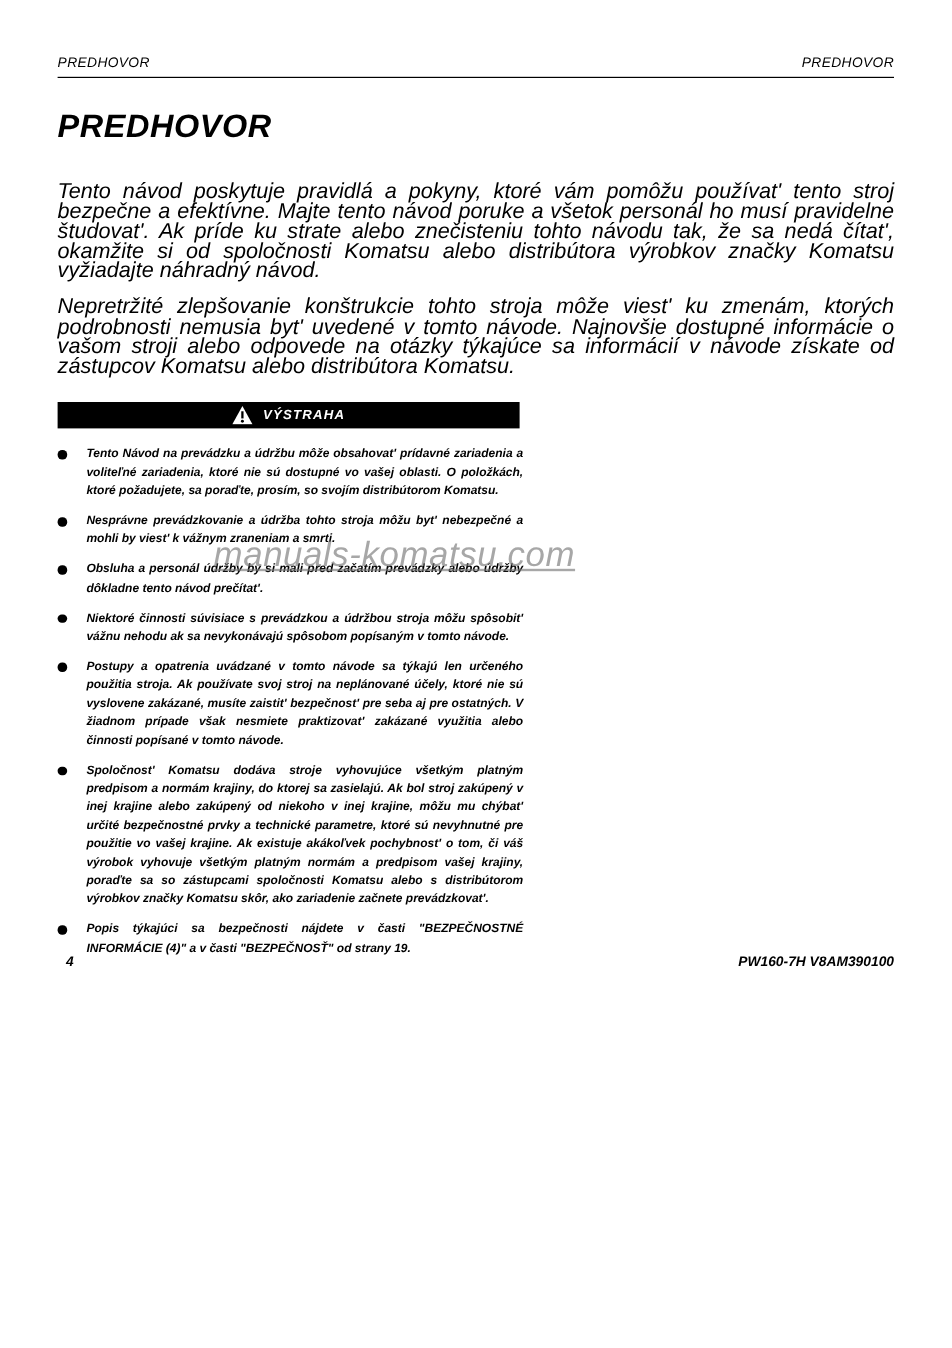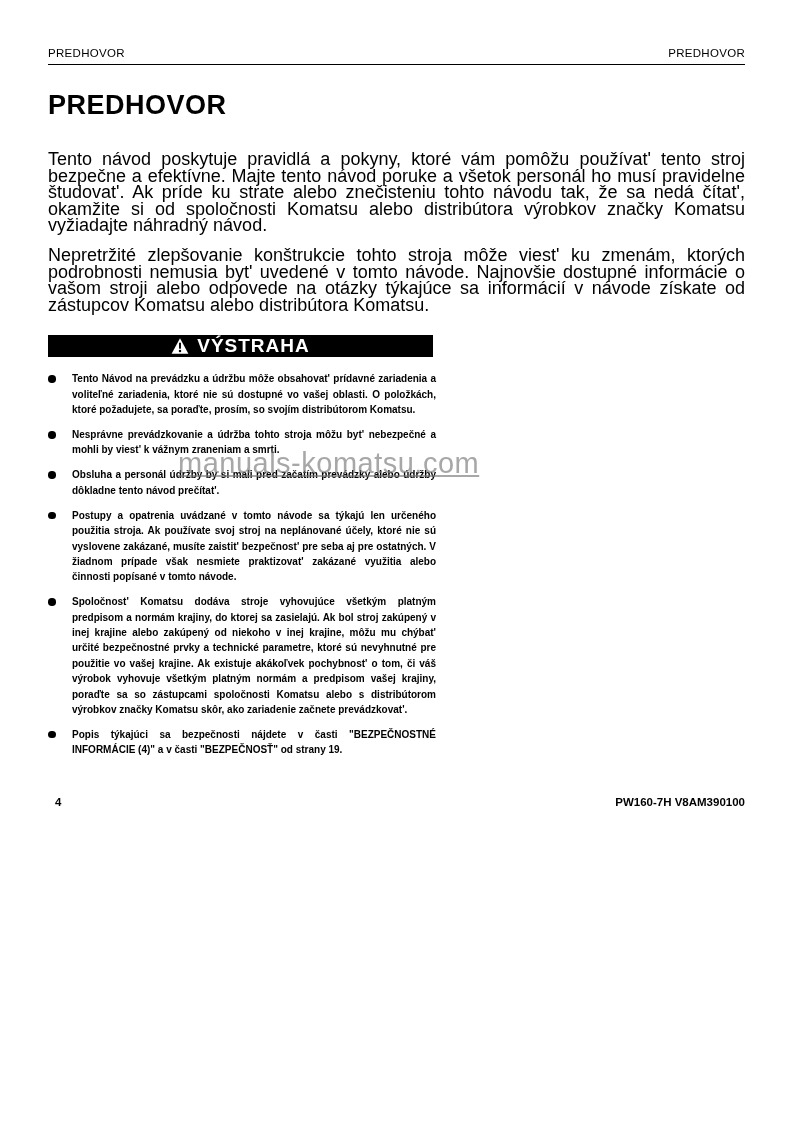--- a/index.html
+++ b/index.html
@@ -4,20 +4,21 @@
 <style>
   html,body{margin:0;padding:0;background:#ffffff;}
   .page{
     position:relative;
     width:793px;height:840px;
     background:#ffffff;
     font-family:"Liberation Sans", sans-serif;
     color:#000;
     overflow:hidden;
     box-sizing:border-box;
+    font-style:italic;
   }
   .running-header{
     position:absolute;top:47px;left:48px;right:48px;
     display:flex;justify-content:space-between;
     font-size:11.5px;letter-spacing:0.3px;
   }
   .header-rule{
     position:absolute;top:64px;left:48px;right:48px;
     border:none;border-top:1.5px solid #000;margin:0;
   }
@@ -28,21 +29,21 @@
     font-size:27px;font-weight:bold;margin:0 0 30px 0;letter-spacing:0.5px;
   }
   .intro p{
     font-size:18px;line-height:16.6px;margin:0 0 13px 0;
     text-align:justify;
   }
   .warning-bar{
     margin-top:22px;
     width:385px;height:22px;background:#000;color:#fff;
     display:flex;align-items:center;justify-content:center;gap:8px;
-    font-weight:bold;font-size:19px;letter-spacing:1px;
+    font-weight:bold;font-size:11px;letter-spacing:1px;
   }
   .warning-icon{display:inline-flex;align-items:center;}
   .bullet-list{
     margin-top:14px;width:388px;
   }
   .bullet-item{
     display:flex;margin-bottom:9.5px;
   }
   .bullet-dot{
     flex:0 0 24px;padding-top:4px;
@@ -115,20 +116,26 @@
         <div class="bullet-text">Nesprávne prevádzkovanie a údržba tohto stroja môžu byt' nebezpečné a mohli by viest' k vážnym zraneniam a smrti.</div>
       </div>
 
       <div class="bullet-item">
         <div class="bullet-dot">
             <span></span>
           </div>
         <div class="bullet-text">Obsluha a personál údržby by si mali pred začatím prevádzky alebo údržby dôkladne tento návod prečítat'.</div>
       </div>
 
+      <div class="bullet-item">
+        <div class="bullet-dot">
+            <span></span>
+          </div>
+        <div class="bullet-text">Niektoré činnosti súvisiace s prevádzkou a údržbou stroja môžu spôsobit' vážnu nehodu ak sa nevykonávajú spôsobom popísaným v tomto návode.</div>
+      </div>
 
       <div class="bullet-item">
         <div class="bullet-dot">
             <span></span>
           </div>
         <div class="bullet-text">Postupy a opatrenia uvádzané v tomto návode sa týkajú len určeného použitia stroja. Ak používate svoj stroj na neplánované účely, ktoré nie sú vyslovene zakázané, musíte zaistit' bezpečnost' pre seba aj pre ostatných. V žiadnom prípade však nesmiete praktizovat' zakázané využitia alebo činnosti popísané v tomto návode.</div>
       </div>
 
       <div class="bullet-item">
         <div class="bullet-dot">

